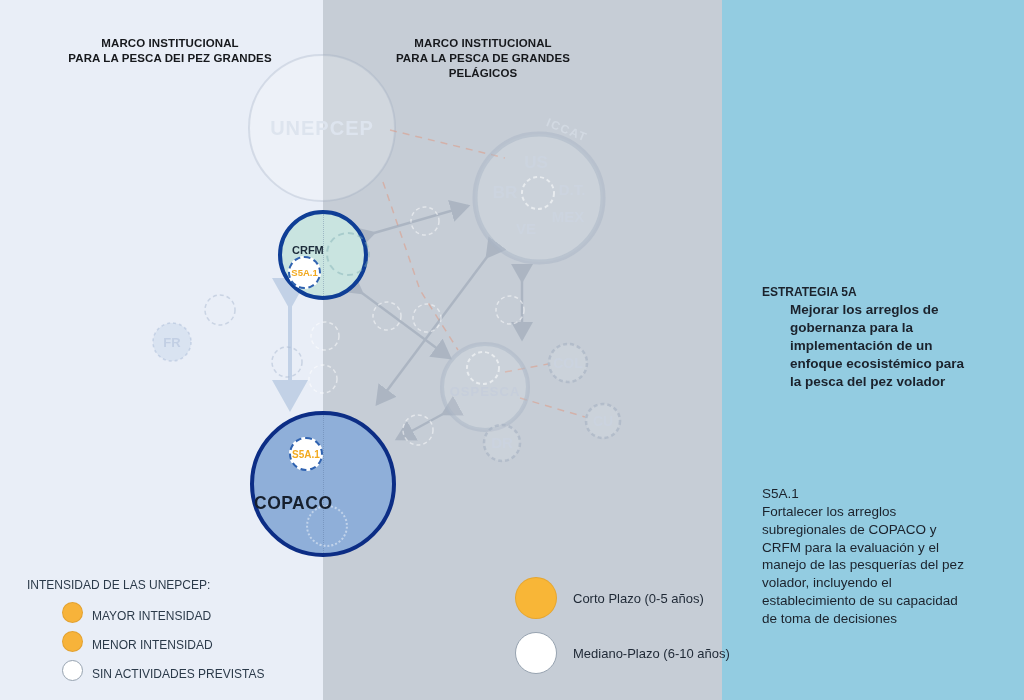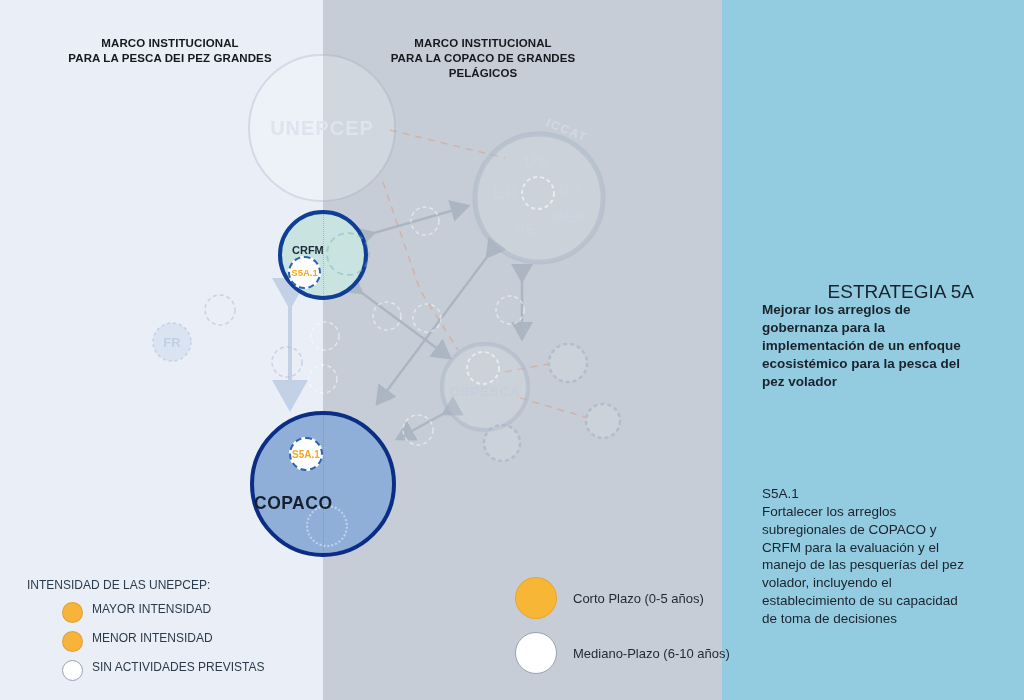--- a/index.html
+++ b/index.html
@@ -27,54 +27,54 @@
        display:flex;align-items:center;justify-content:center;z-index:7;box-sizing:border-box;
        font-weight:bold;color:#f2a91f;}
   #crfm-badge{left:288px;top:256px;width:33px;height:33px;font-size:9.5px;}
   #copaco-badge{left:289px;top:437px;width:34px;height:34px;font-size:10px;}
   .ghost-dash{position:absolute;border-radius:50%;border:2px dashed rgba(120,150,190,.35);}
   #crfm-ghost{left:44px;top:18px;width:40px;height:40px;border-color:rgba(130,175,180,.45);}
   #copaco-ghost{left:52px;top:90px;width:38px;height:38px;border:2px dotted rgba(255,255,255,.45);}
   
   #legend-int{position:absolute;left:27px;top:578px;z-index:6;color:#2b3a4a;}
   #legend-int .lg-title{font-size:12px;margin-bottom:10px;}
-  .lg-row{display:flex;align-items:flex-start;gap:9px;margin-bottom:8px;padding-left:35px;}
+  .lg-row{display:flex;align-items:flex-end;gap:9px;margin-bottom:8px;padding-left:35px;}
   .lg-dot{width:21px;height:21px;border-radius:50%;box-sizing:border-box;}
   .lg-dot.orange{background:#f7b33a;border:1px solid rgba(190,130,30,.35);}
   .lg-dot.white{background:#fff;border:1px solid #97a3b0;}
   .lg-label{font-size:12px;}
   #legend-time{position:absolute;left:515px;top:577px;z-index:6;color:#1e2835;}
   .lt-row{display:flex;align-items:center;gap:16px;margin-bottom:13px;}
   .lt-dot{width:42px;height:42px;border-radius:50%;box-sizing:border-box;}
   .lt-dot.orange{background:#f8b637;border:1px solid rgba(190,130,30,.3);}
   .lt-dot.white{background:#fff;border:1px solid #97a3b0;}
   .lt-label{font-size:13px;}
   
   #strategy{position:absolute;left:762px;top:283px;width:212px;z-index:6;color:#1b222c;}
-  #strategy .s-title{font-weight:normal;font-size:19px;line-height:18px;text-align:right;}
-  #strategy .s-desc{font-weight:bold;font-size:13.5px;line-height:18px;}
+  #strategy .s-title{font-weight:bold;font-size:12px;line-height:18px;}
+  #strategy .s-desc{font-weight:bold;font-size:13.5px;line-height:18px;margin-left:28px;}
   #strategy .s-code{margin-top:94px;font-size:13.5px;line-height:18px;}
   #strategy .s-text{font-size:13.5px;line-height:17.8px;}
 </style>
 </head>
 <body>
 
 <div id="canvas">
 
   <div class="panel" id="panel-left"></div>
   <div class="panel" id="panel-mid"></div>
   <div class="panel" id="panel-right"></div>
 
   <div class="hdr" id="hdr-left">
     <div>MARCO INSTITUCIONAL</div>
     <div>PARA LA PESCA DEI PEZ GRANDES</div>
   </div>
   <div class="hdr" id="hdr-mid">
     <div>MARCO INSTITUCIONAL</div>
-    <div>PARA LA COPACO DE GRANDES PELÁGICOS</div>
+    <div>PARA LA PESCA DE GRANDES PELÁGICOS</div>
   </div>
 
   <svg class="deco" width="1024" height="700" viewBox="0 0 1024 700">
     <defs>
       <marker id="ah-gray" markerWidth="9" markerHeight="9" refX="7" refY="4.5" orient="auto">
         <path d="M0,0 L8,4.5 L0,9 z" fill="#8d9aac"></path>
       </marker>
       <marker id="ah-blue" markerWidth="9" markerHeight="9" refX="7" refY="4.5" orient="auto">
         <path d="M0,0 L8,4.5 L0,9 z" fill="#b9cbe2"></path>
       </marker>

